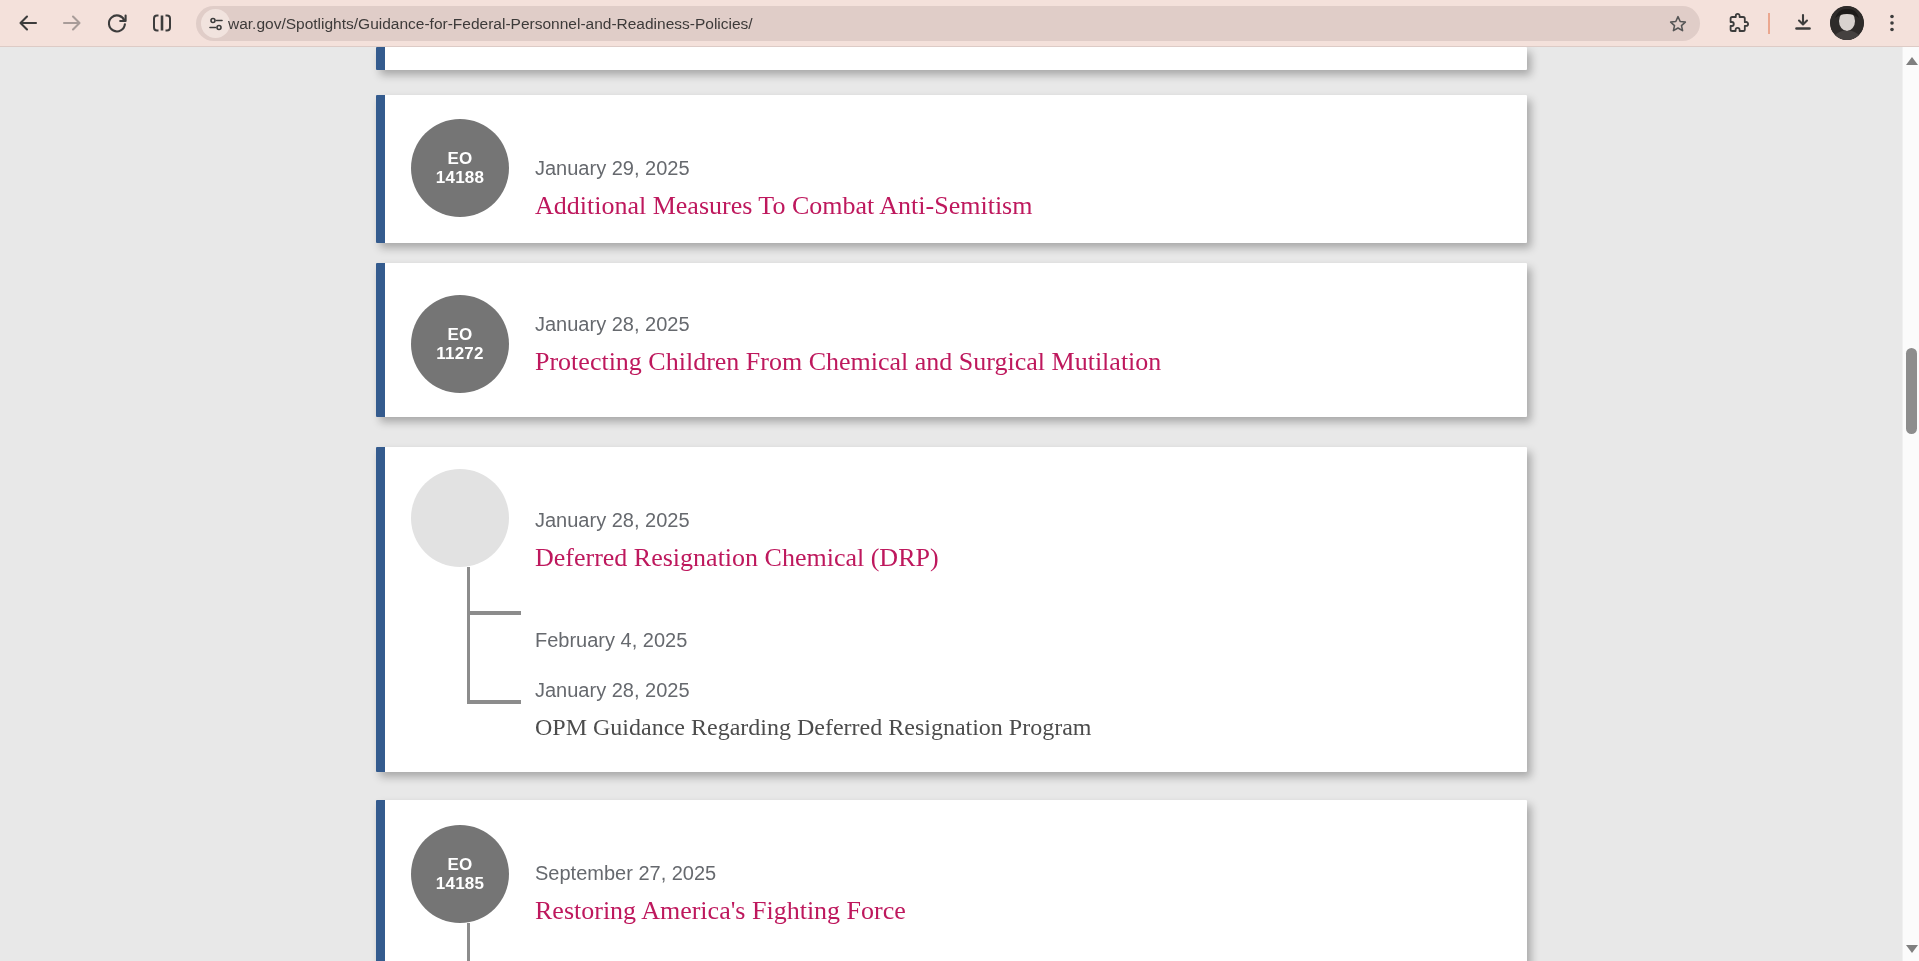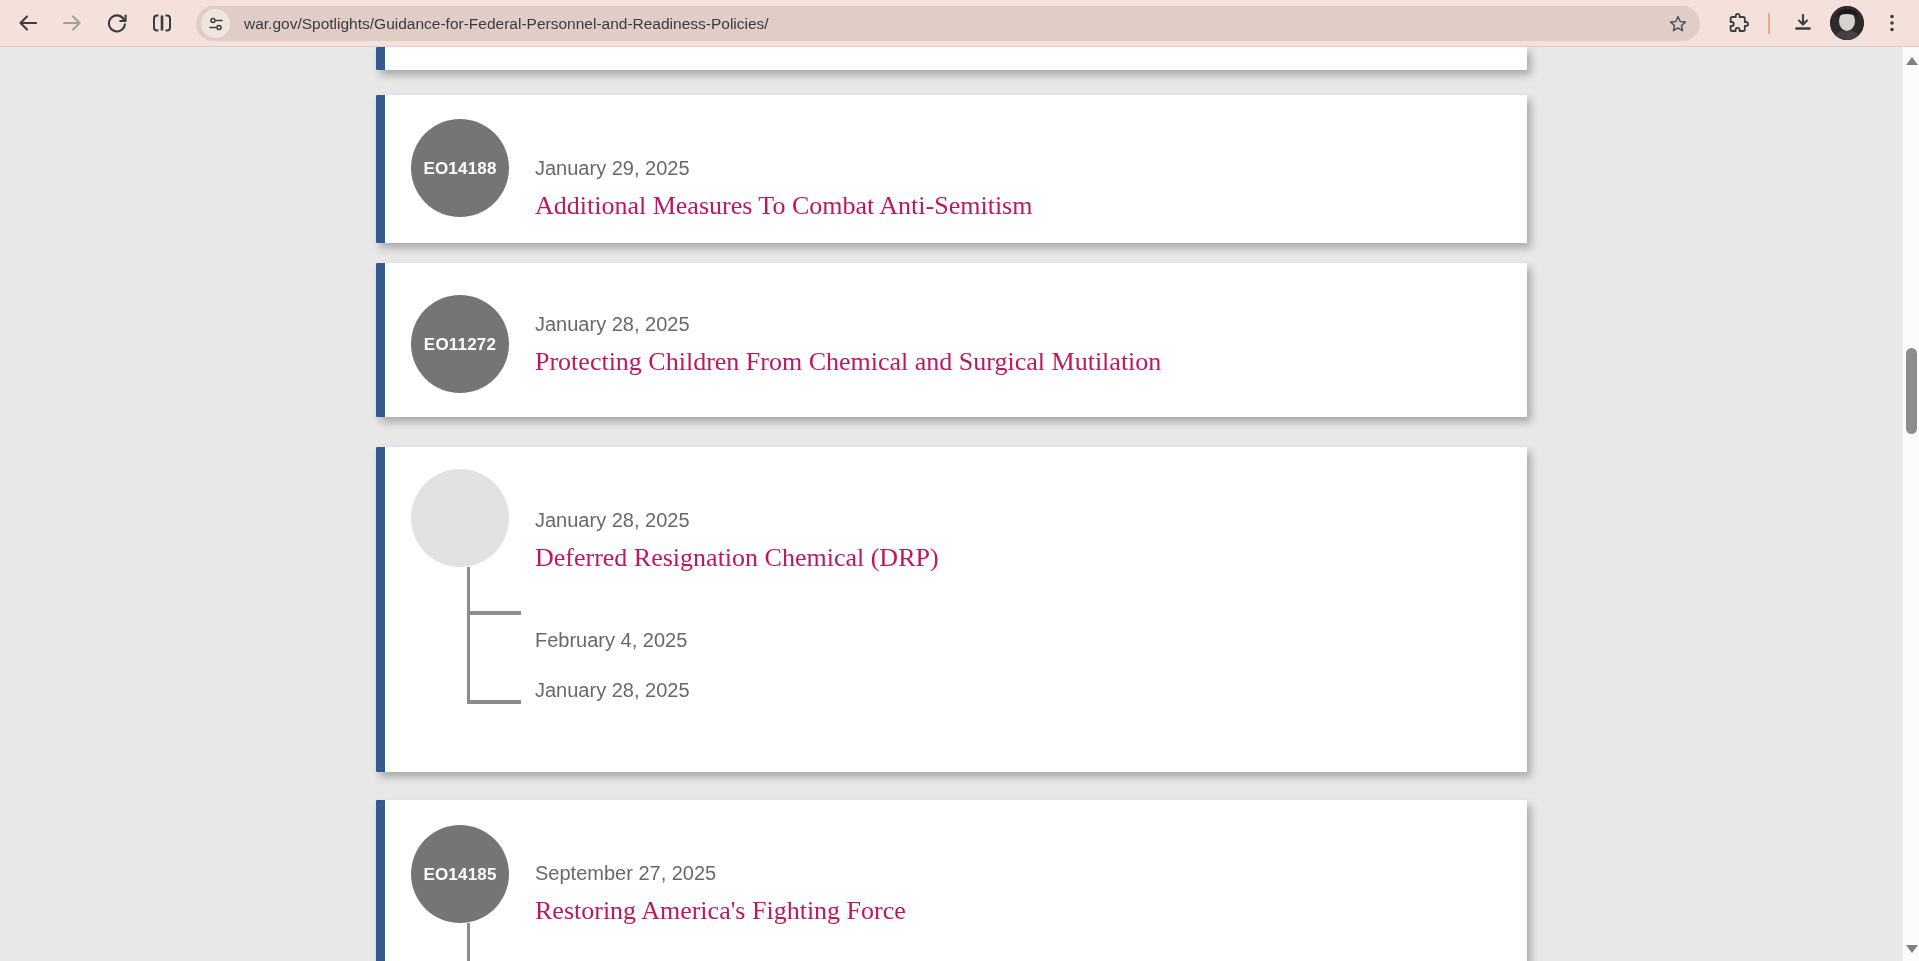--- a/index.html
+++ b/index.html
@@ -19,21 +19,21 @@
 
   .omnibox {
     position:absolute; left:196px; top:6px; width:1504px; height:35px;
     background:#e0cdc8; border-radius:18px; display:flex; align-items:center;
   }
   .tune-wrap {
     position:absolute; left:5px; top:3px; width:29px; height:29px; border-radius:50%;
     background:#f1e3de; display:flex; align-items:center; justify-content:center;
   }
   .url-text {
-    position:absolute; left:48px; top:0; height:28px; line-height:35px;
+    position:absolute; left:32px; top:0; height:28px; line-height:35px;
     font-size:15.5px; color:#3d3a39; white-space:nowrap;
   }
   .star-wrap { position:absolute; right:8px; top:4px; width:28px; height:28px;
     display:flex; align-items:center; justify-content:center; }
 
   .tb-separator { position:absolute; left:1768px; top:13px; width:2px; height:21px; background:#eba78f; }
 
   .avatar {
     position:absolute; left:1830px; top:6px; width:34px; height:34px; border-radius:50%;
     overflow:hidden; cursor:pointer; background:#3a3634;
@@ -64,21 +64,21 @@
   }
   .card-partial-top { height:23px; margin-top:0; }
   .card-1 { height:148px; margin-top:25px; }
   .card-2 { height:154px; margin-top:20px; }
   .card-3 { height:325px; margin-top:30px; }
   .card-4 { height:240px; margin-top:28px; }
 
   .badge-col { width:124px; flex:0 0 124px; }
   .badge {
     width:98px; height:98px; margin-left:26px; border-radius:50%;
-    background:#757575; color:#ffffff; display:flex; flex-direction:row;
+    background:#757575; color:#ffffff; display:flex; flex-direction:column;
     align-items:center; justify-content:center; font-weight:bold;
     font-size:17px; line-height:19px; letter-spacing:0.2px;
   }
   .badge--empty { background:#e2e2e2; }
 
   .text-col { margin-left:26px; padding-top:62px; }
   .text-col--lower { padding-top:50px; }
   .entry-date { font-size:20px; line-height:22px; color:#66696e; }
   .entry-title {
     margin-top:12px; font-family:"Liberation Serif", serif;
@@ -219,20 +219,21 @@
       </div>
     </div>
     <div class="text-col">
       <div class="entry-date">January 28, 2025</div>
       <div class="entry-title">Deferred Resignation Chemical (DRP)</div>
       <div class="child">
         <div class="entry-date">February 4, 2025</div>
       </div>
       <div class="child">
         <div class="entry-date">January 28, 2025</div>
+        <div class="entry-title">OPM Guidance Regarding Deferred Resignation Program</div>
       </div>
     </div>
   </div>
 
   <div class="card card-4">
     <div class="connector-v"></div>
     <div class="badge-col">
       <div class="badge" style="margin-top:25px;">
         <span>EO</span>
         <span>14185</span>

